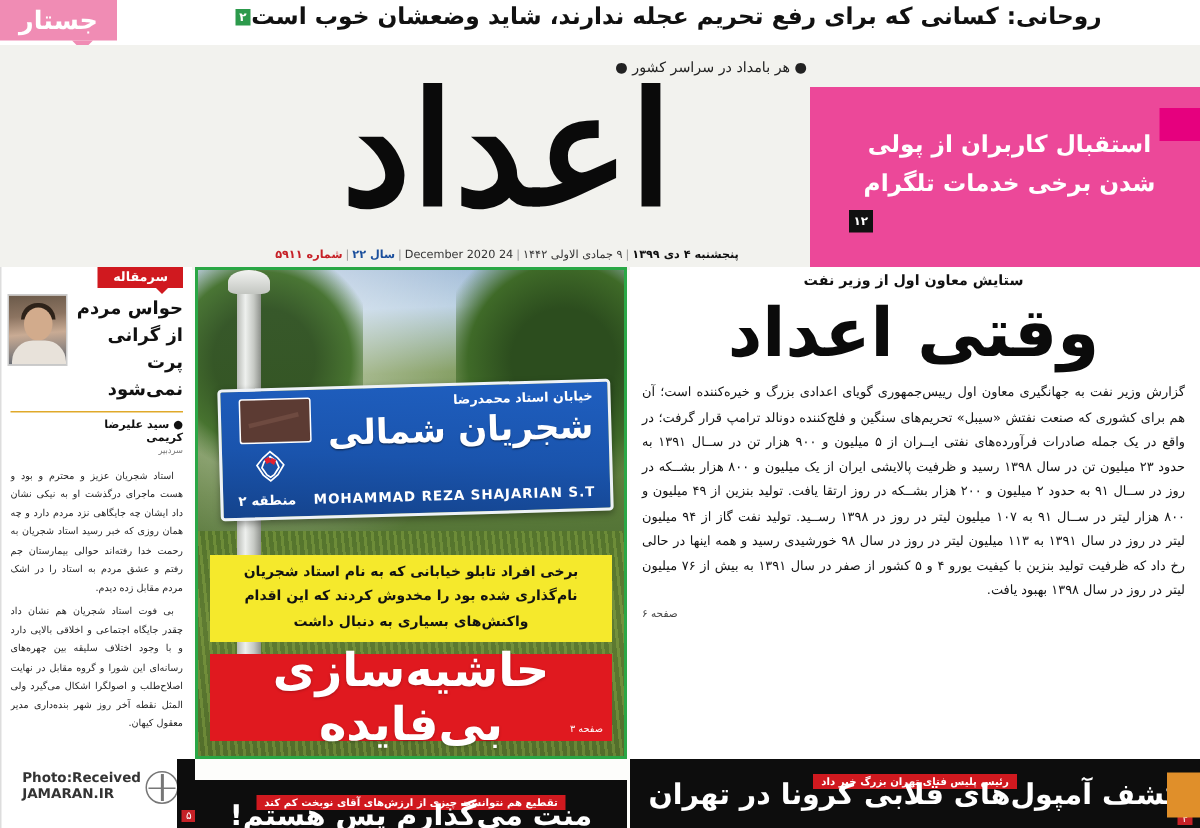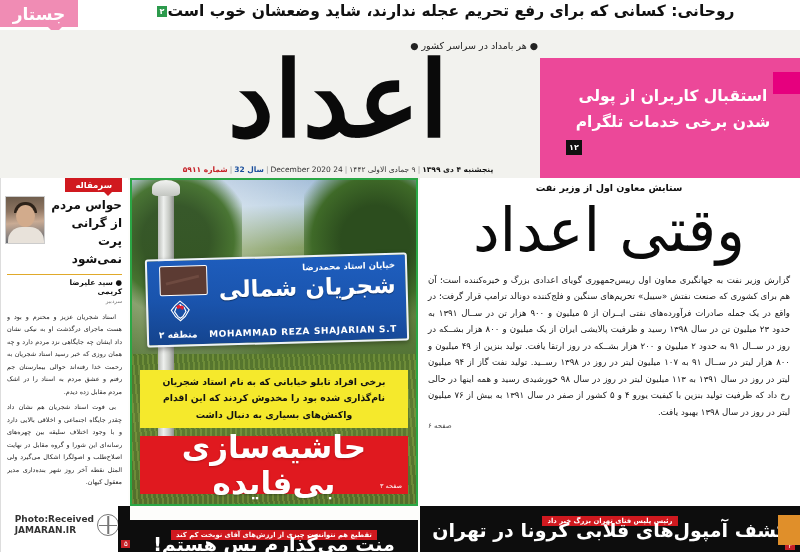--- a/index.html
+++ b/index.html
@@ -276,21 +276,21 @@
   
   .main-story {
     position: absolute; top: 178px; right: 0; left: 420px; height: 328px;
     background: #ffffff; direction: rtl; padding: 4px 10px 0 8px;
   }
   .ms-kicker {
     text-align: center; font-size: 9.5px; font-weight: bold; color: #111;
     margin-bottom: 2px;
   }
   .ms-title {
-    text-align: center; font-size: 60px; font-weight: normal; color: #0b0b0b;
+    text-align: center; font-size: 45px; font-weight: bold; color: #0b0b0b;
     line-height: 1.18; letter-spacing: -1.5px; margin-bottom: 6px;
   }
   .ms-body {
     font-size: 8.6px; line-height: 1.92; color: #141414;
     text-align: justify; text-justify: inter-word;
   }
   .ms-page {
     margin-top: 2px; font-size: 7px; color: #444; text-align: left;
   }
 
@@ -353,21 +353,21 @@
         <span>استقبال کاربران از پولی شدن برخی خدمات تلگرام</span>
         <span class="tele-badge">۱۲</span>
       </div>
     </div>
     <div class="magenta-chip"></div>
 
     <div class="masthead-wrap">
       <div class="everyday-line">● هر بامداد در سراسر کشور ●</div>
       <div class="aftab-logo">اعداد</div>
       <div class="dateline">
-        <span class="fa">پنجشنبه ۴ دی ۱۳۹۹</span><span class="sep">|</span><span>۹ جمادی الاولی ۱۴۴۲</span><span class="sep">|</span><span>24 December 2020</span><span class="sep">|</span><span class="blue">سال 32</span><span class="sep">|</span><span class="red">شماره ۵۹۱۱</span>
+        <span class="fa">پنجشنبه ۴ دی ۱۳۹۹</span><span class="sep">|</span><span>۹ جمادی الاولی ۱۴۴۲</span><span class="sep">|</span><span>24 December 2020</span><span class="sep">|</span><span class="blue">سال ۲۲</span><span class="sep">|</span><span class="red">شماره ۵۹۱۱</span>
       </div>
     </div>
 
     <div class="price-line">قیمت در سراسر کشور ۲۰۰۰ تومان</div>
   </div>
 
   <div class="editorial">
     <div class="sar-label">سرمقاله</div>
 
     <div class="ed-photo">

